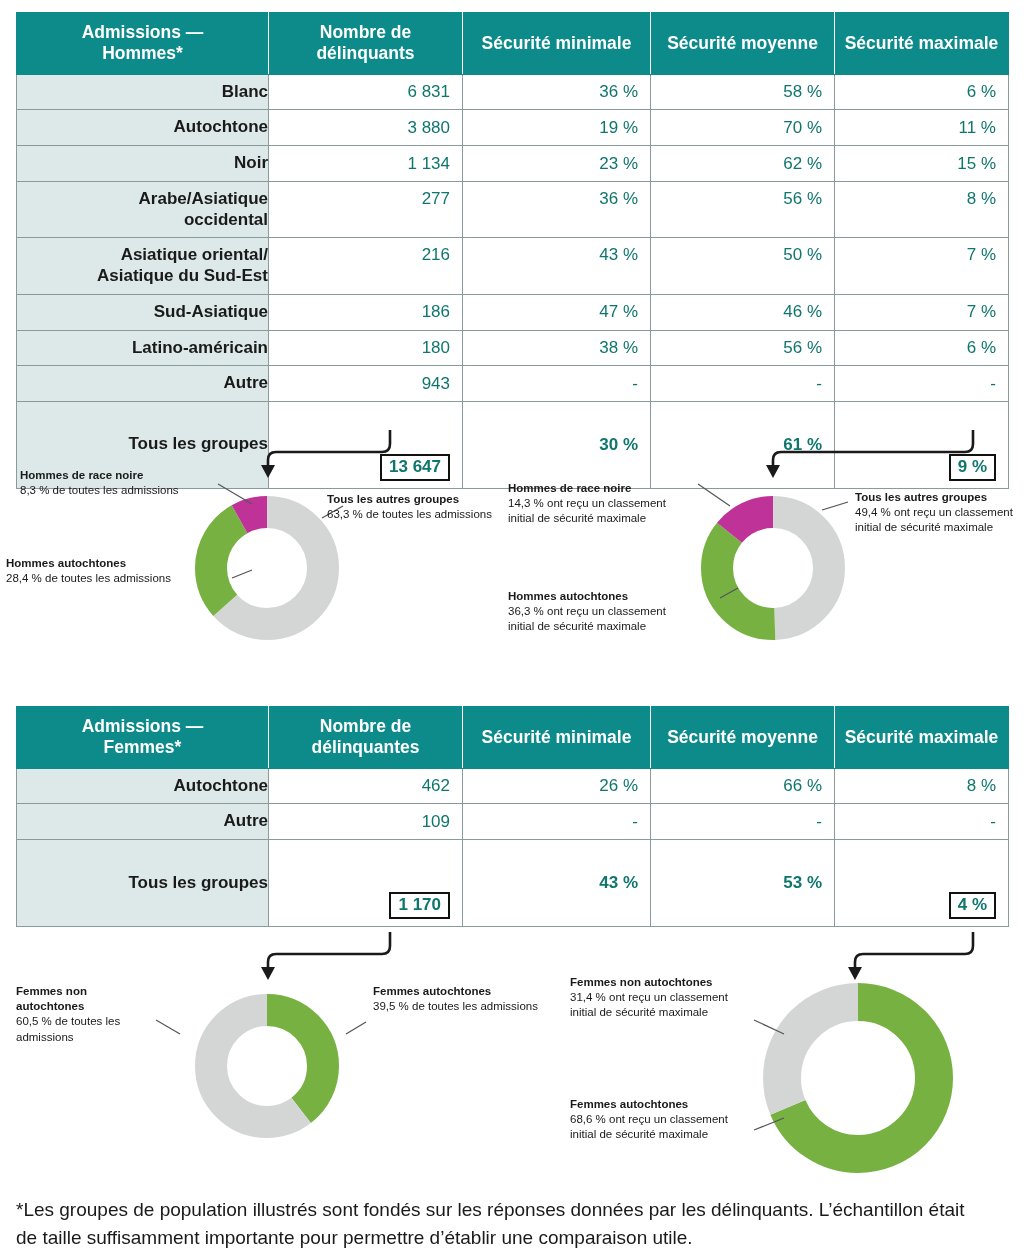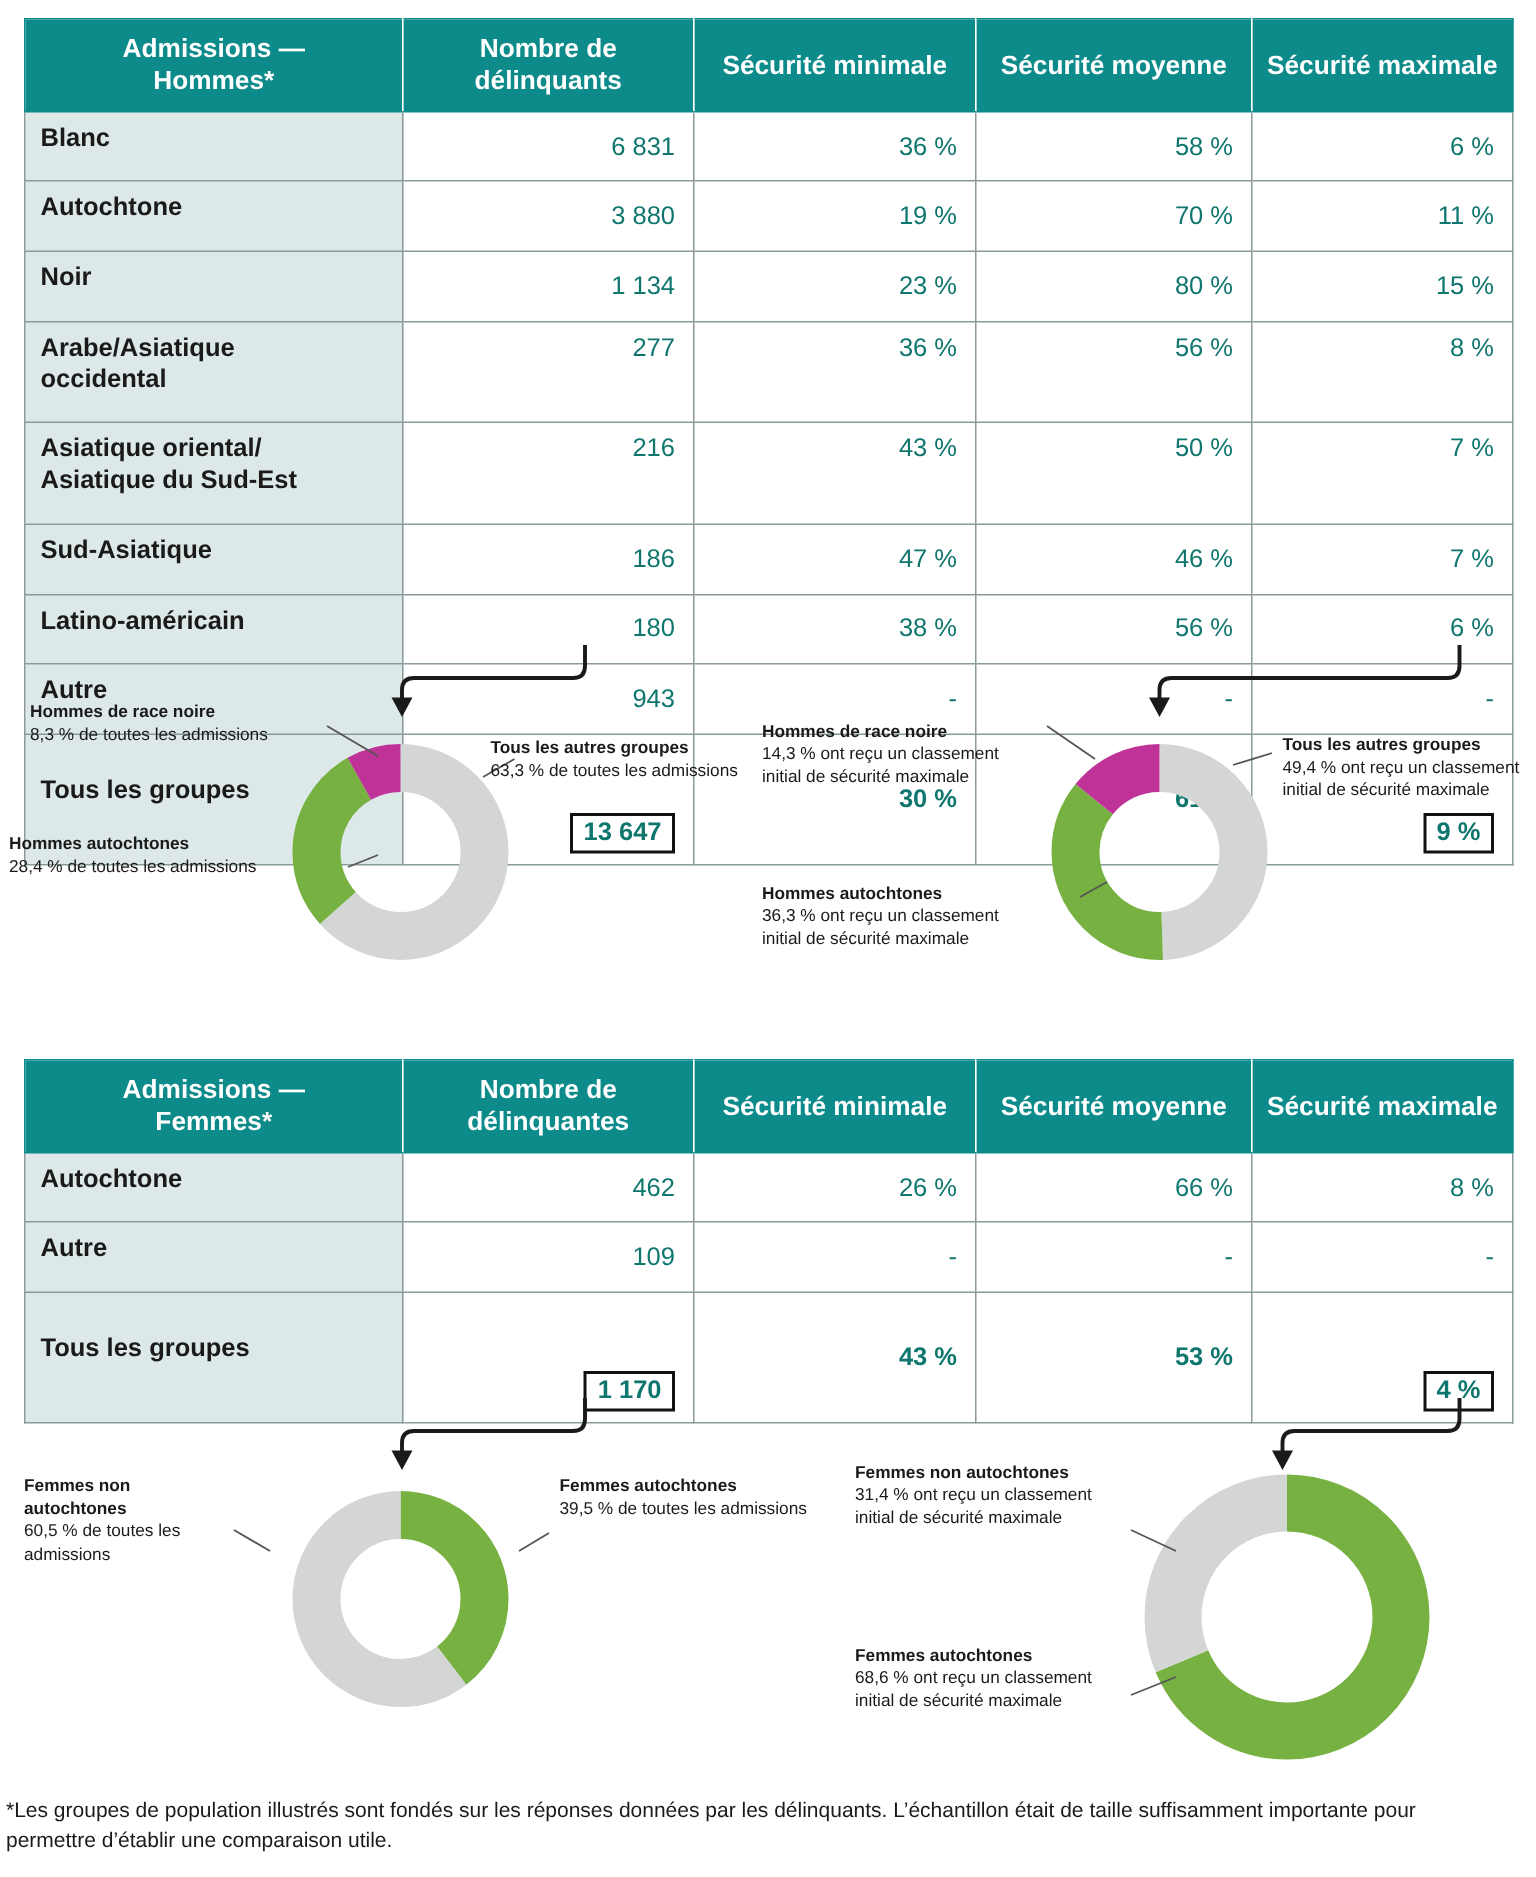--- a/index.html
+++ b/index.html
@@ -35,24 +35,24 @@
     font-weight: bold;
     text-align: center;
     line-height: 1.22;
     padding: 9px 6px;
     border-color: #0d8a8a;
     border-right-color: #ffffff;
   }
   table.dt thead th:last-child { border-right-color: #0d8a8a; }
   table.dt tbody th.rowlab {
     background: #dde8e8;
-    text-align: left;
+    text-align: right;
     font-weight: bold;
     font-size: 17px;
-    padding: 7px 0 18px 10px;
+    padding: 7px 0 7px 10px;
     line-height: 1.22;
     color: #1a1a1a;
   }
   table.dt tbody td {
     background: #ffffff;
     text-align: right;
     font-size: 17px;
     padding: 7px 12px 7px 6px;
     color: #0f766e;
   }
@@ -80,24 +80,24 @@
     color: #1a1a1a;
   }
   .lbl .t { font-weight: bold; display: block; }
   .lbl .v { display: block; }
   .lbl.right { text-align: left; }
   .lbl.left  { }
 
   
   .footnote {
     position: absolute;
-    left: 4px;
+    left: 16px;
     top: 1196px;
     width: 968px;
-    font-size: 14px;
+    font-size: 19px;
     line-height: 1.45;
     color: #1a1a1a;
   }
 </style>
 </head>
 <body>
 
 <div class="tbl-wrap" style="left:16px; top:12px; width:992px;">
   <table class="dt">
     <colgroup>
@@ -134,21 +134,21 @@
         <th class="rowlab">Autochtone</th>
         <td>3 880</td>
         <td>19 %</td>
         <td>70 %</td>
         <td>11 %</td>
       </tr>
       <tr>
         <th class="rowlab">Noir</th>
         <td>1 134</td>
         <td>23 %</td>
-        <td>80 %</td>
+        <td>62 %</td>
         <td>15 %</td>
       </tr>
       <tr>
         <th class="rowlab">
           <span>Arabe/Asiatique</span><br>
           <span>occidental</span>
         </th>
         <td style="vertical-align:top">277</td>
         <td style="vertical-align:top">36 %</td>
         <td style="vertical-align:top">56 %</td>

